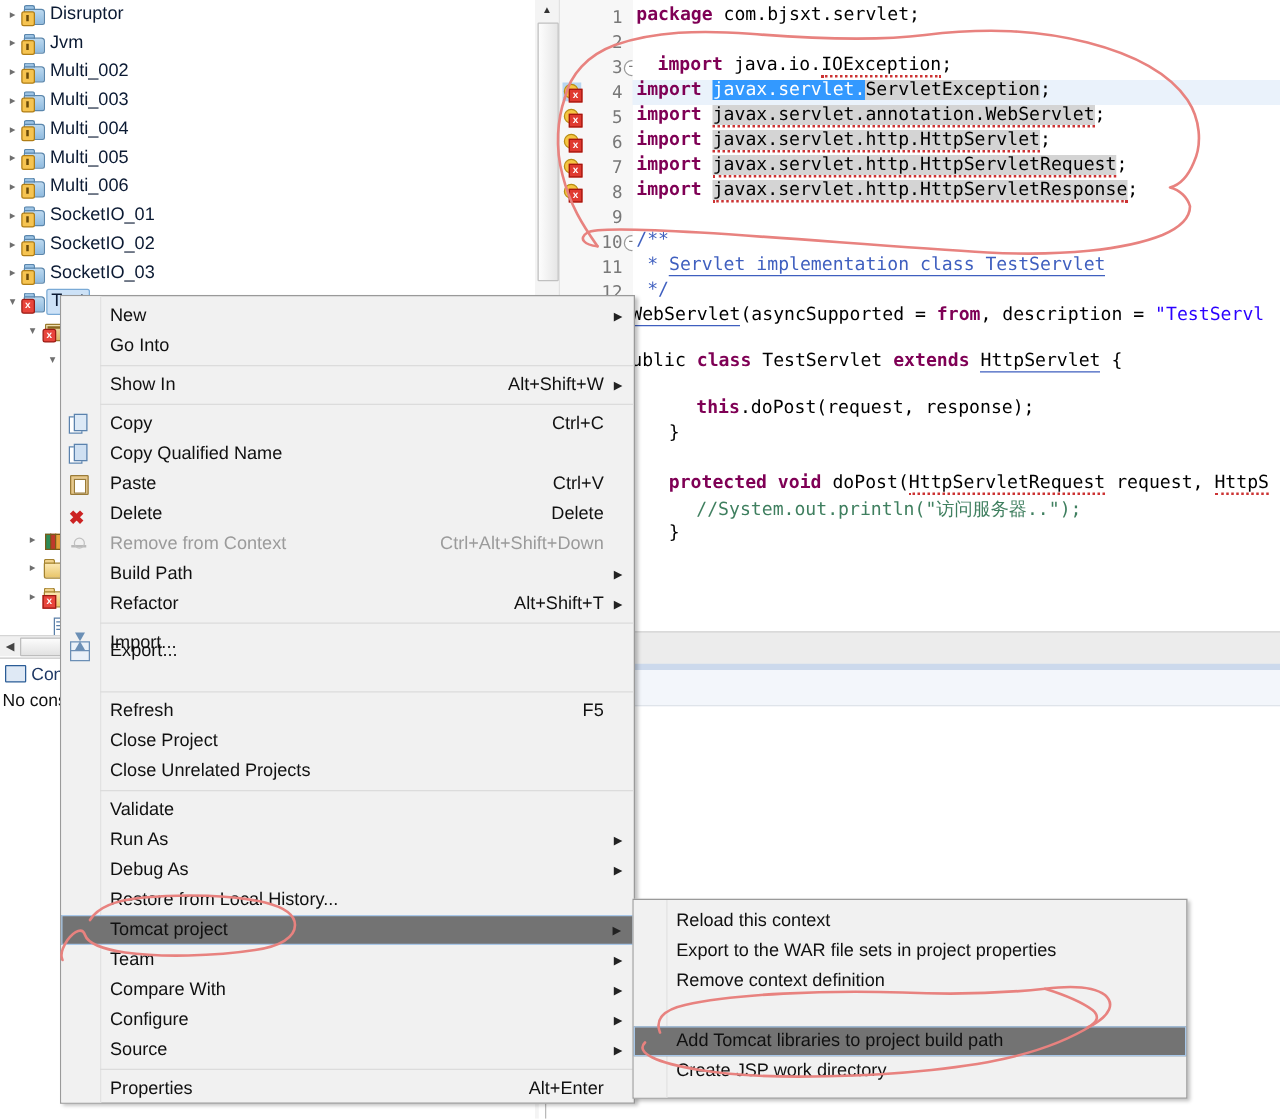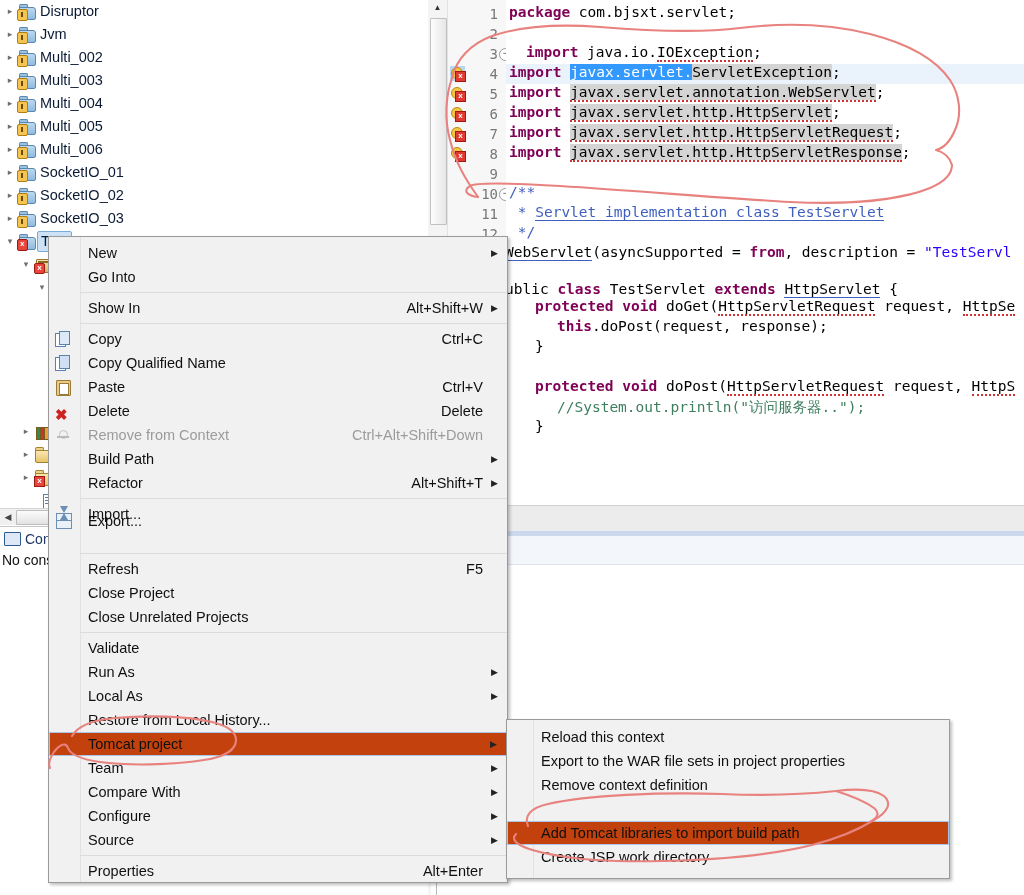--- a/index.html
+++ b/index.html
@@ -218,21 +218,21 @@
     border-right:1px solid #e2e2e2;
   }
   .mi{
     position:relative;height:24px;line-height:24px;white-space:nowrap;
   }
   .mi .lbl{position:absolute;left:39px;}
   .mi .acc{position:absolute;right:24px;color:#101010;}
   .mi .arrow{position:absolute;right:9px;font-size:9px;color:#222;}
   .mi.dis .lbl,.mi.dis .acc{color:#9b9b9b;}
   .mi.hl{
-    background:#c2410c;border:1px solid #a8c7e8;height:22px;line-height:22px;
+    background:#737373;border:1px solid #a8c7e8;height:22px;line-height:22px;
   }
   .mi.hl .lbl{left:38px;}
   .msep{height:1px;background:#dcdcdc;margin:3px 0 3px 31px;}
   .mic{position:absolute;left:6px;top:4px;width:17px;height:16px;}
 
   
   .i-copy{position:relative;}
   .i-copy .p1{position:absolute;left:0;top:2px;width:9px;height:12px;background:#fff;border:1px solid #5b82ad;}
   .i-copy .p2{position:absolute;left:4px;top:0;width:9px;height:12px;background:#dce9f6;border:1px solid #5b82ad;}
   .i-paste{position:relative;}
@@ -381,21 +381,20 @@
       <div class="codeline" style="top: 84px; left: 3px;"><span class="kw">import</span> <span class="gray-bg"><span class="sq">javax.servlet.annotation.WebServlet</span></span>;</div>
       <div class="codeline" style="top: 104px; left: 3px;"><span class="kw">import</span> <span class="gray-bg"><span class="sq">javax.servlet.http.HttpServlet</span></span>;</div>
       <div class="codeline" style="top: 124px; left: 3px;"><span class="kw">import</span> <span class="gray-bg"><span class="sq">javax.servlet.http.HttpServletRequest</span></span>;</div>
       <div class="codeline" style="top: 144px; left: 3px;"><span class="kw">import</span> <span class="gray-bg"><span class="sq">javax.servlet.http.HttpServletResponse</span></span>;</div>
       <div class="codeline" style="top: 164px; left: 3px;"></div>
       <div class="codeline" style="top: 184px; left: 3px;"><span class="jdoc">/**</span></div>
       <div class="codeline" style="top: 204px; left: 3px;"><span class="jdoc"> * <span class="sq2">Servlet implementation class TestServlet</span></span></div>
       <div class="codeline" style="top: 224px; left: 3px;"><span class="jdoc"> */</span></div>
       <div class="codeline" style="top: 244px; left: -1px;"><span class="sq2">WebServlet</span>(asyncSupported = <span class="kw">from</span>, description = <span class="str">"TestServl</span></div>
       <div class="codeline" style="top: 264px; left: -1px; margin-top: 17px;">ublic <span class="kw">class</span> TestServlet <span class="kw">extends</span> <span class="sq2">HttpServlet</span> {</div>
-      <div class="codeline" style="top: 298px; left: 29px;"><span class="kw">protected void</span> doGet(<span class="sq">HttpServletRequest</span> request, <span class="sq">HttpSe</span></div>
       <div class="codeline" style="top: 318px; left: 51px;"><span class="kw">this</span>.doPost(request, response);</div>
       <div class="codeline" style="top: 338px; left: 29px;">}</div>
       <div class="codeline" style="top: 378px; left: 29px;"><span class="kw">protected void</span> doPost(<span class="sq">HttpServletRequest</span> request, <span class="sq">HttpS</span></div>
       <div class="codeline" style="top: 398px; left: 51px;"><span class="cmt">//System.out.println("访问服务器..");</span></div>
       <div class="codeline" style="top: 418px; left: 29px;">}</div>
     </div>
 </div>
 
 <div id="edStrip1">
   <div class="handle"></div>
@@ -451,21 +450,21 @@
     </div>
     <div class="msep" style="position: absolute; left: 31px; right: 0px; top: 395px; margin: 0px;"></div>
     <div class="mi" style="position: absolute; left: 0px; right: 0px; top: 399px;">
       <span class="lbl">Validate</span>
     </div>
     <div class="mi" style="position: absolute; left: 0px; right: 0px; top: 423px;">
       <span class="lbl">Run As</span>
       <span class="arrow">▶</span>
     </div>
     <div class="mi" style="position: absolute; left: 0px; right: 0px; top: 447px;">
-      <span class="lbl">Local As</span>
+      <span class="lbl">Debug As</span>
       <span class="arrow">▶</span>
     </div>
     <div class="mi" style="position: absolute; left: 0px; right: 0px; top: 471px;">
       <span class="lbl">Restore from Local History...</span>
     </div>
     <div class="mi hl" style="position: absolute; left: 0px; right: 0px; top: 495px;">
       <span class="lbl">Tomcat project</span>
       <span class="arrow">▶</span>
     </div>
     <div class="mi" style="position: absolute; left: 0px; right: 0px; top: 519px;">
@@ -496,21 +495,21 @@
 <div class="mi" style="position: absolute; left: 0px; right: 0px; top: 5px;">
       <span class="lbl">Reload this context</span>
     </div>
     <div class="mi" style="position: absolute; left: 0px; right: 0px; top: 29px;">
       <span class="lbl">Export to the WAR file sets in project properties</span>
     </div>
     <div class="mi" style="position: absolute; left: 0px; right: 0px; top: 53px;">
       <span class="lbl">Remove context definition</span>
     </div>
     <div class="mi hl" style="position: absolute; left: 0px; right: 0px; top: 101px;">
-      <span class="lbl">Add Tomcat libraries to import build path</span>
+      <span class="lbl">Add Tomcat libraries to project build path</span>
     </div>
     <div class="mi" style="position: absolute; left: 0px; right: 0px; top: 125px;">
       <span class="lbl">Create JSP work directory</span>
     </div>
   </div>
 
 <svg id="annot" viewBox="0 0 1024 895" xmlns="http://www.w3.org/2000/svg">
   <g fill="none" stroke="#e8827f" stroke-width="2.1" stroke-linecap="round" stroke-linejoin="round">
 
     <path d="M452,78 C456,60 470,44 492,36 C524,25 560,24 600,27 C650,31 700,33 740,28

